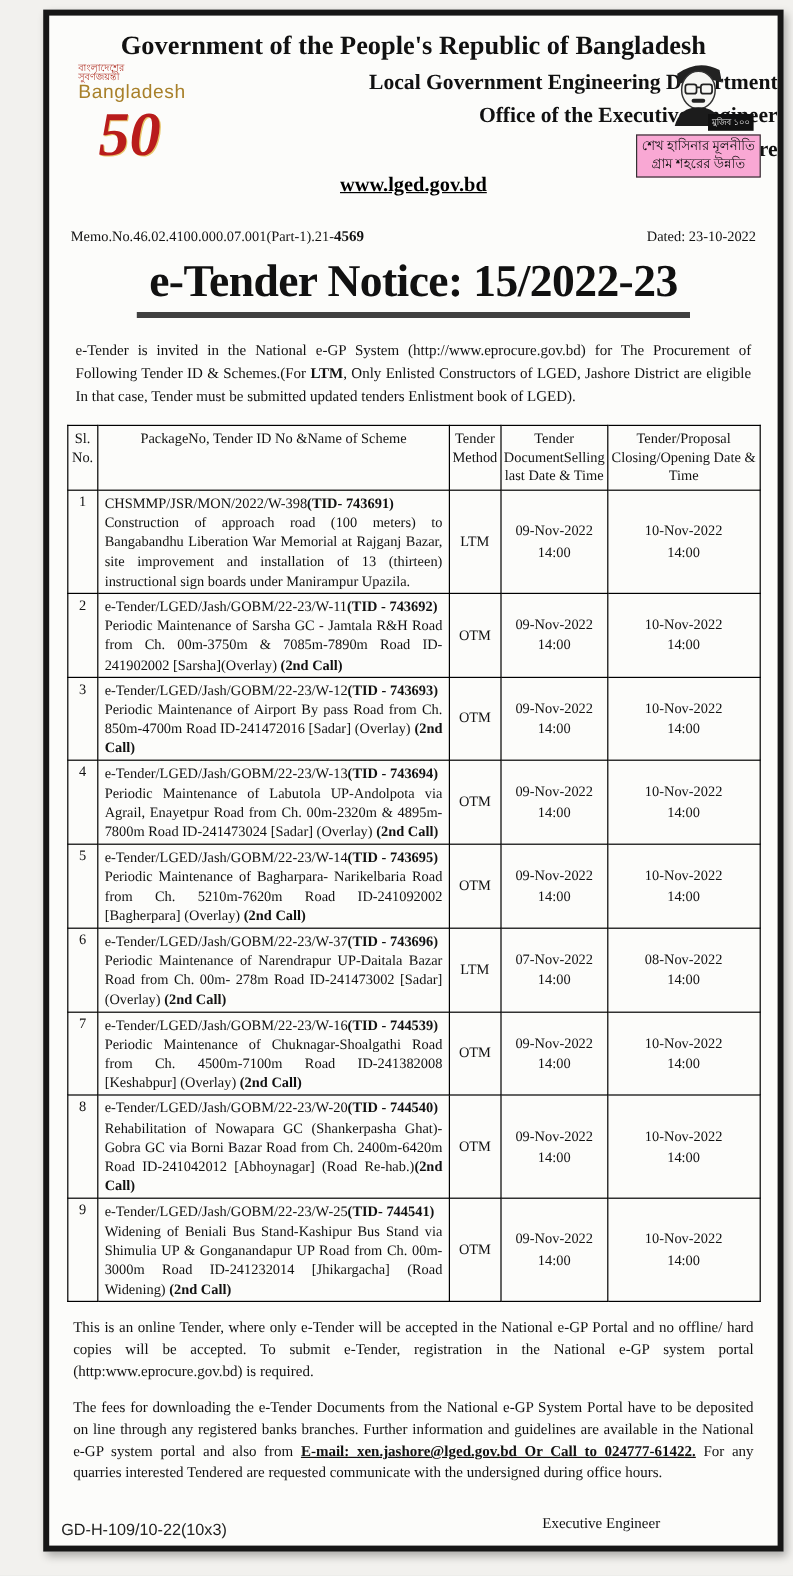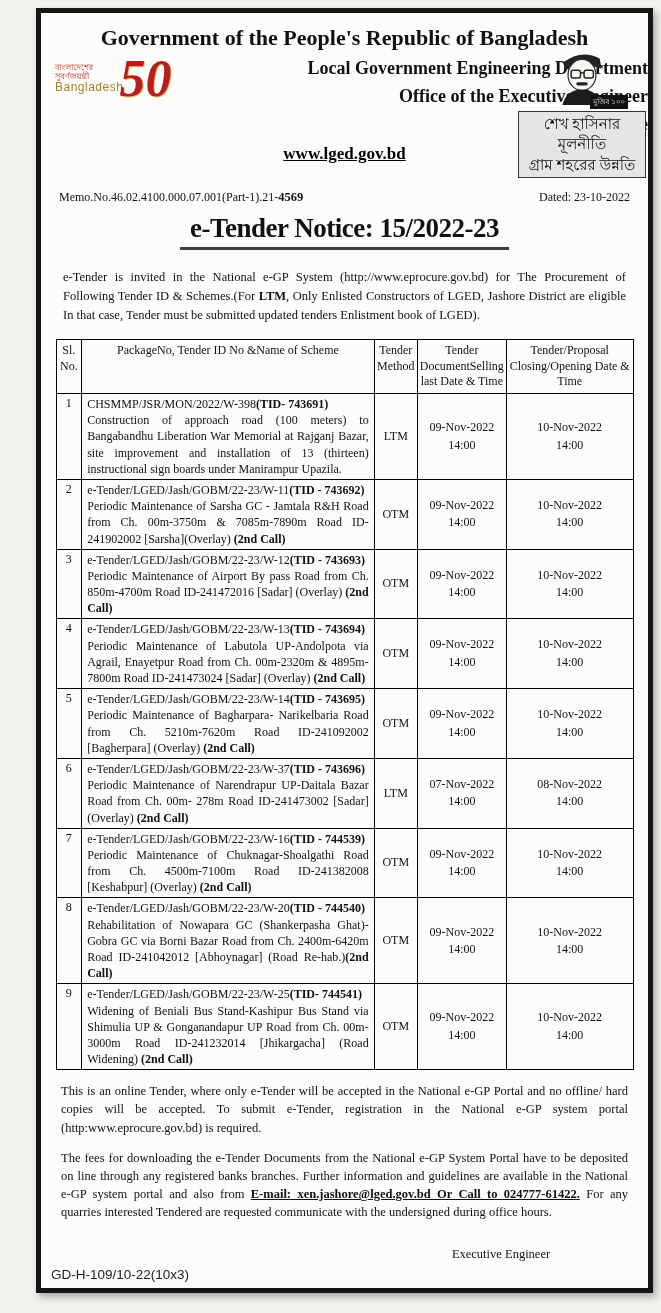--- a/index.html
+++ b/index.html
@@ -7,38 +7,38 @@
         font-family:"Liberation Serif","DejaVu Serif",serif;color:#111;overflow:hidden;}
   .doc{position:absolute;left:36px;top:8px;right:8px;bottom:20px;background:#fcfcfa;
        border:5px solid #161616;box-sizing:border-box;overflow:hidden;
        box-shadow:3px 4px 7px rgba(0,0,0,.3);}
   
   header{position:relative;text-align:center;padding-top:12px;}
   .h1{font-size:22px;font-weight:bold;}
   .h2{font-size:18px;font-weight:bold;margin-top:7px;text-align:right;}
   .site{display:inline-block;margin-top:9px;font-size:17px;font-weight:bold;
         text-decoration:underline;color:#000;}
-  .logoL{position:absolute;left:14px;top:40px;width:110px;display:flex;align-items:center;}
+  .logoL{position:absolute;left:14px;top:40px;width:110px;display:flex;align-items:center;flex-direction:column;}
   .l50txt{text-align:left;line-height:1.05;}
   .l50txt .bn{font-size:8px;color:#b2372c;font-family:"Liberation Sans",sans-serif;}
-  .l50txt .en{font-size:12px;color:#a8802a;font-family:"Liberation Sans",sans-serif;letter-spacing:.5px;}
+  .l50txt .en{font-size:16px;color:#a8802a;font-family:"Liberation Sans",sans-serif;letter-spacing:.5px;}
   .l50num{font-size:52px;font-style:italic;font-weight:bold;color:#b91c1c;line-height:1;
           text-shadow:1px 1px 0 #e7c66a;margin-left:-4px;}
   .logoR{position:absolute;right:2px;top:34px;width:128px;text-align:center;}
   .m100{position:absolute;right:18px;top:48px;background:#111;color:#eee;font-size:7px;
         padding:1px 3px;font-family:"Liberation Sans",sans-serif;}
-  .sloganbox{display:inline-block;border:1px solid #333;background:#e5e5e5;padding:2px 4px;
-             font-size:15px;line-height:1.35;margin-top:2px;}
+  .sloganbox{display:inline-block;border:1px solid #333;background:#f9a8d4;padding:2px 4px;
+             font-size:11px;line-height:1.35;margin-top:2px;}
   
   .memo-row{display:flex;justify-content:space-between;padding:0 18px;margin-top:26px;
             font-size:12px;}
   .memo b{font-size:12.5px;}
   .title-wrap{text-align:center;margin-top:8px;}
-  .title{display:inline-block;font-size:27px;font-weight:bold;letter-spacing:-.5px;
-         border-bottom:3px solid #404040;padding:0 10px 3px;}
+  .title{display:inline-block;font-size:38px;font-weight:bold;letter-spacing:-.5px;
+         border-bottom:5px solid #404040;padding:0 10px 3px;}
   .intro{margin:18px 22px 0;font-size:12.5px;line-height:1.5;text-align:justify;}
   
   table{margin:15px auto 0;width:578px;border-collapse:collapse;font-size:12px;}
   th,td{border:1.5px solid #000;padding:2px 5px;vertical-align:top;word-wrap:break-word;}
   th{font-weight:normal;line-height:1.3;padding:3px 2px;}
   col.w-sl{width:4.5%;} col.w-pkg{width:52.5%;} col.w-med{width:7.5%;}
   col.w-sell{width:13%;} col.w-close{width:22.5%;}
   td.c-sl{text-align:center;}
   td.c-med,td.c-date{text-align:center;vertical-align:middle;line-height:1.45;}
   .pkgline{line-height:1.35;}

